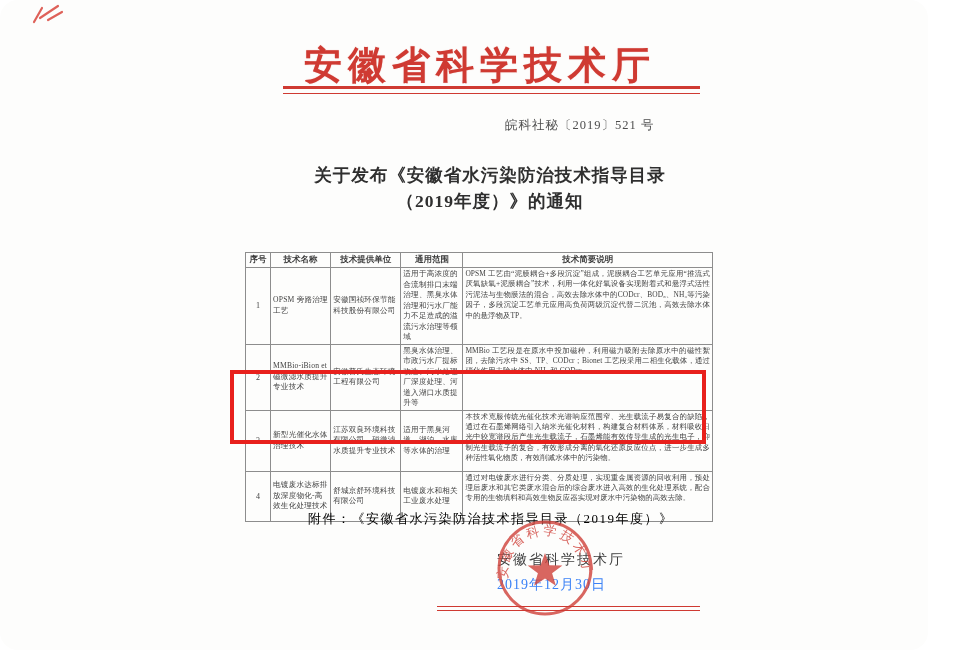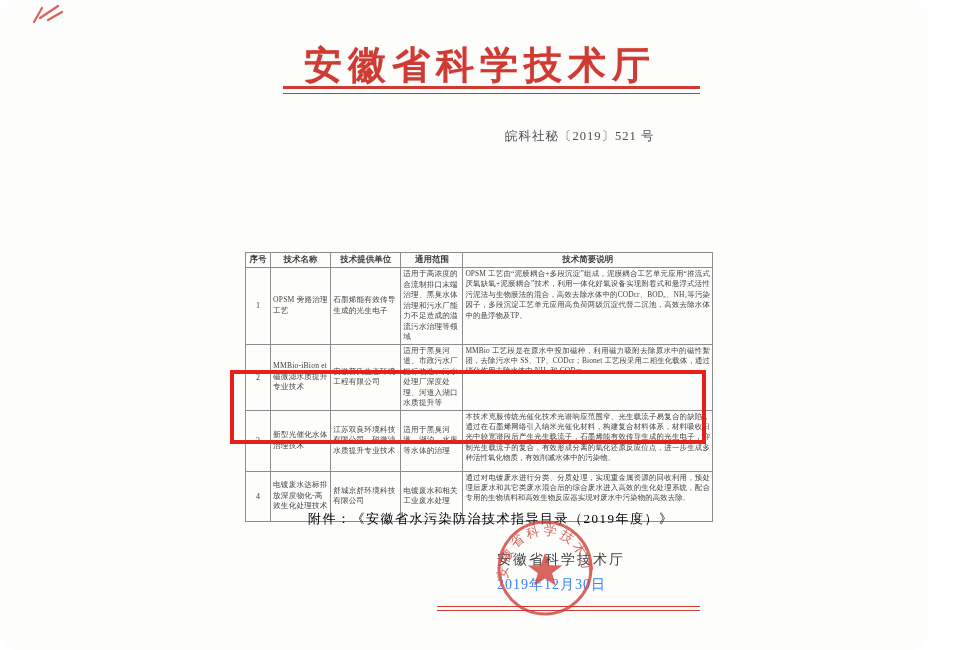--- a/index.html
+++ b/index.html
@@ -22,21 +22,21 @@
     text-align:center;
     font-size:38px;font-weight:bold;letter-spacing:6px;
     color:#cf3a32;
     text-shadow:0 0 1px rgba(207,58,50,.4);
   }
   .letterhead-rule{
     position:absolute;left:283px;top:86px;width:417px;height:4px;
     border-top:3px solid #cf3a32;border-bottom:1px solid #cf3a32;
   }
   .doc-number{
-    position:absolute;left:505px;top:128px;
+    position:absolute;left:505px;top:117px;
     font-size:12.5px;letter-spacing:1px;color:#4d4d4d;
   }
   .notice-title{
     position:absolute;left:20px;top:162px;width:940px;
     text-align:center;
     font-size:17.5px;font-weight:bold;color:#2f2f2f;
     line-height:26px;letter-spacing:1px;
   }
   
   .tech-table{
@@ -104,20 +104,22 @@
   <svg class="corner-mark" viewBox="0 0 40 28">
     <path d="M6 20 L14 6 M12 16 L30 4 M20 18 L34 10" stroke="#d8453c" stroke-width="2.2" fill="none" stroke-linecap="round" opacity="0.85"></path>
   </svg>
 
   <div class="letterhead">安徽省科学技术厅</div>
   <div class="letterhead-rule"></div>
 
   <div class="doc-number">皖科社秘〔2019〕521 号</div>
 
   <div class="notice-title">
+    <div>关于发布《安徽省水污染防治技术指导目录</div>
+    <div>（2019年度）》的通知</div>
   </div>
 
   <table class="tech-table">
     <colgroup>
       <col class="col-seq">
         <col class="col-name">
         <col class="col-provider">
         <col class="col-scope">
         <col class="col-summary">
     </colgroup>
@@ -125,29 +127,29 @@
         <tr>
       <th>序号</th>
       <th>技术名称</th>
       <th>技术提供单位</th>
       <th>通用范围</th>
       <th>技术简要说明</th>
     </tr>
     <tr class="r1">
       <td class="cell-seq">1</td>
       <td class="cell-name">OPSM 旁路治理工艺</td>
-      <td class="cell-provider">石墨烯能有效传导生成的光生电子</td>
+      <td class="cell-provider">安徽国祯环保节能科技股份有限公司</td>
       <td class="cell-scope">适用于高浓度的合流制排口末端治理、黑臭水体治理和污水厂能力不足造成的溢流污水治理等领域</td>
       <td class="cell-summary">OPSM 工艺由“泥膜耦合+多段沉淀”组成，泥膜耦合工艺单元应用“推流式厌氧缺氧+泥膜耦合”技术，利用一体化好氧设备实现附着式和悬浮式活性污泥法与生物膜法的混合，高效去除水体中的CODcr、BOD₅、NH₃等污染因子，多段沉淀工艺单元应用高负荷两级沉淀代替二沉池，高效去除水体中的悬浮物及TP。</td>
     </tr>
     <tr class="r2">
       <td class="cell-seq">2</td>
       <td class="cell-name">MMBio-iBion et 磁微滤水质提升专业技术</td>
       <td class="cell-provider">安徽普氏生态环境工程有限公司</td>
-      <td class="cell-scope">适用于黑臭河道、市政污水厂提标改造、污水处理厂深度处理、河道入湖口水质提升等</td>
+      <td class="cell-scope">黑臭水体治理、市政污水厂提标改造、污水处理厂深度处理、河道入湖口水质提升等</td>
       <td class="cell-summary">MMBio 工艺段是在原水中投加磁种，利用磁力吸附去除原水中的磁性絮团，去除污水中 SS、TP、CODcr；Bionet 工艺段采用二相生化载体，通过硝化作用去除水体中 NH₃ 和 CODcr。</td>
     </tr>
     <tr class="r3">
       <td class="cell-seq">3</td>
       <td class="cell-name">新型光催化水体治理技术</td>
       <td class="cell-provider">江苏双良环境科技有限公司、磁微滤水质提升专业技术</td>
       <td class="cell-scope">适用于黑臭河道、湖泊、水库等水体的治理</td>
       <td class="cell-summary">本技术克服传统光催化技术光谱响应范围窄、光生载流子易复合的缺陷，通过在石墨烯网络引入纳米光催化材料，构建复合材料体系，材料吸收日光中较宽谱段后产生光生载流子，石墨烯能有效传导生成的光生电子，抑制光生载流子的复合，有效形成分离的氧化还原反应位点，进一步生成多种活性氧化物质，有效削减水体中的污染物。</td>
     </tr>
     <tr class="r4">

